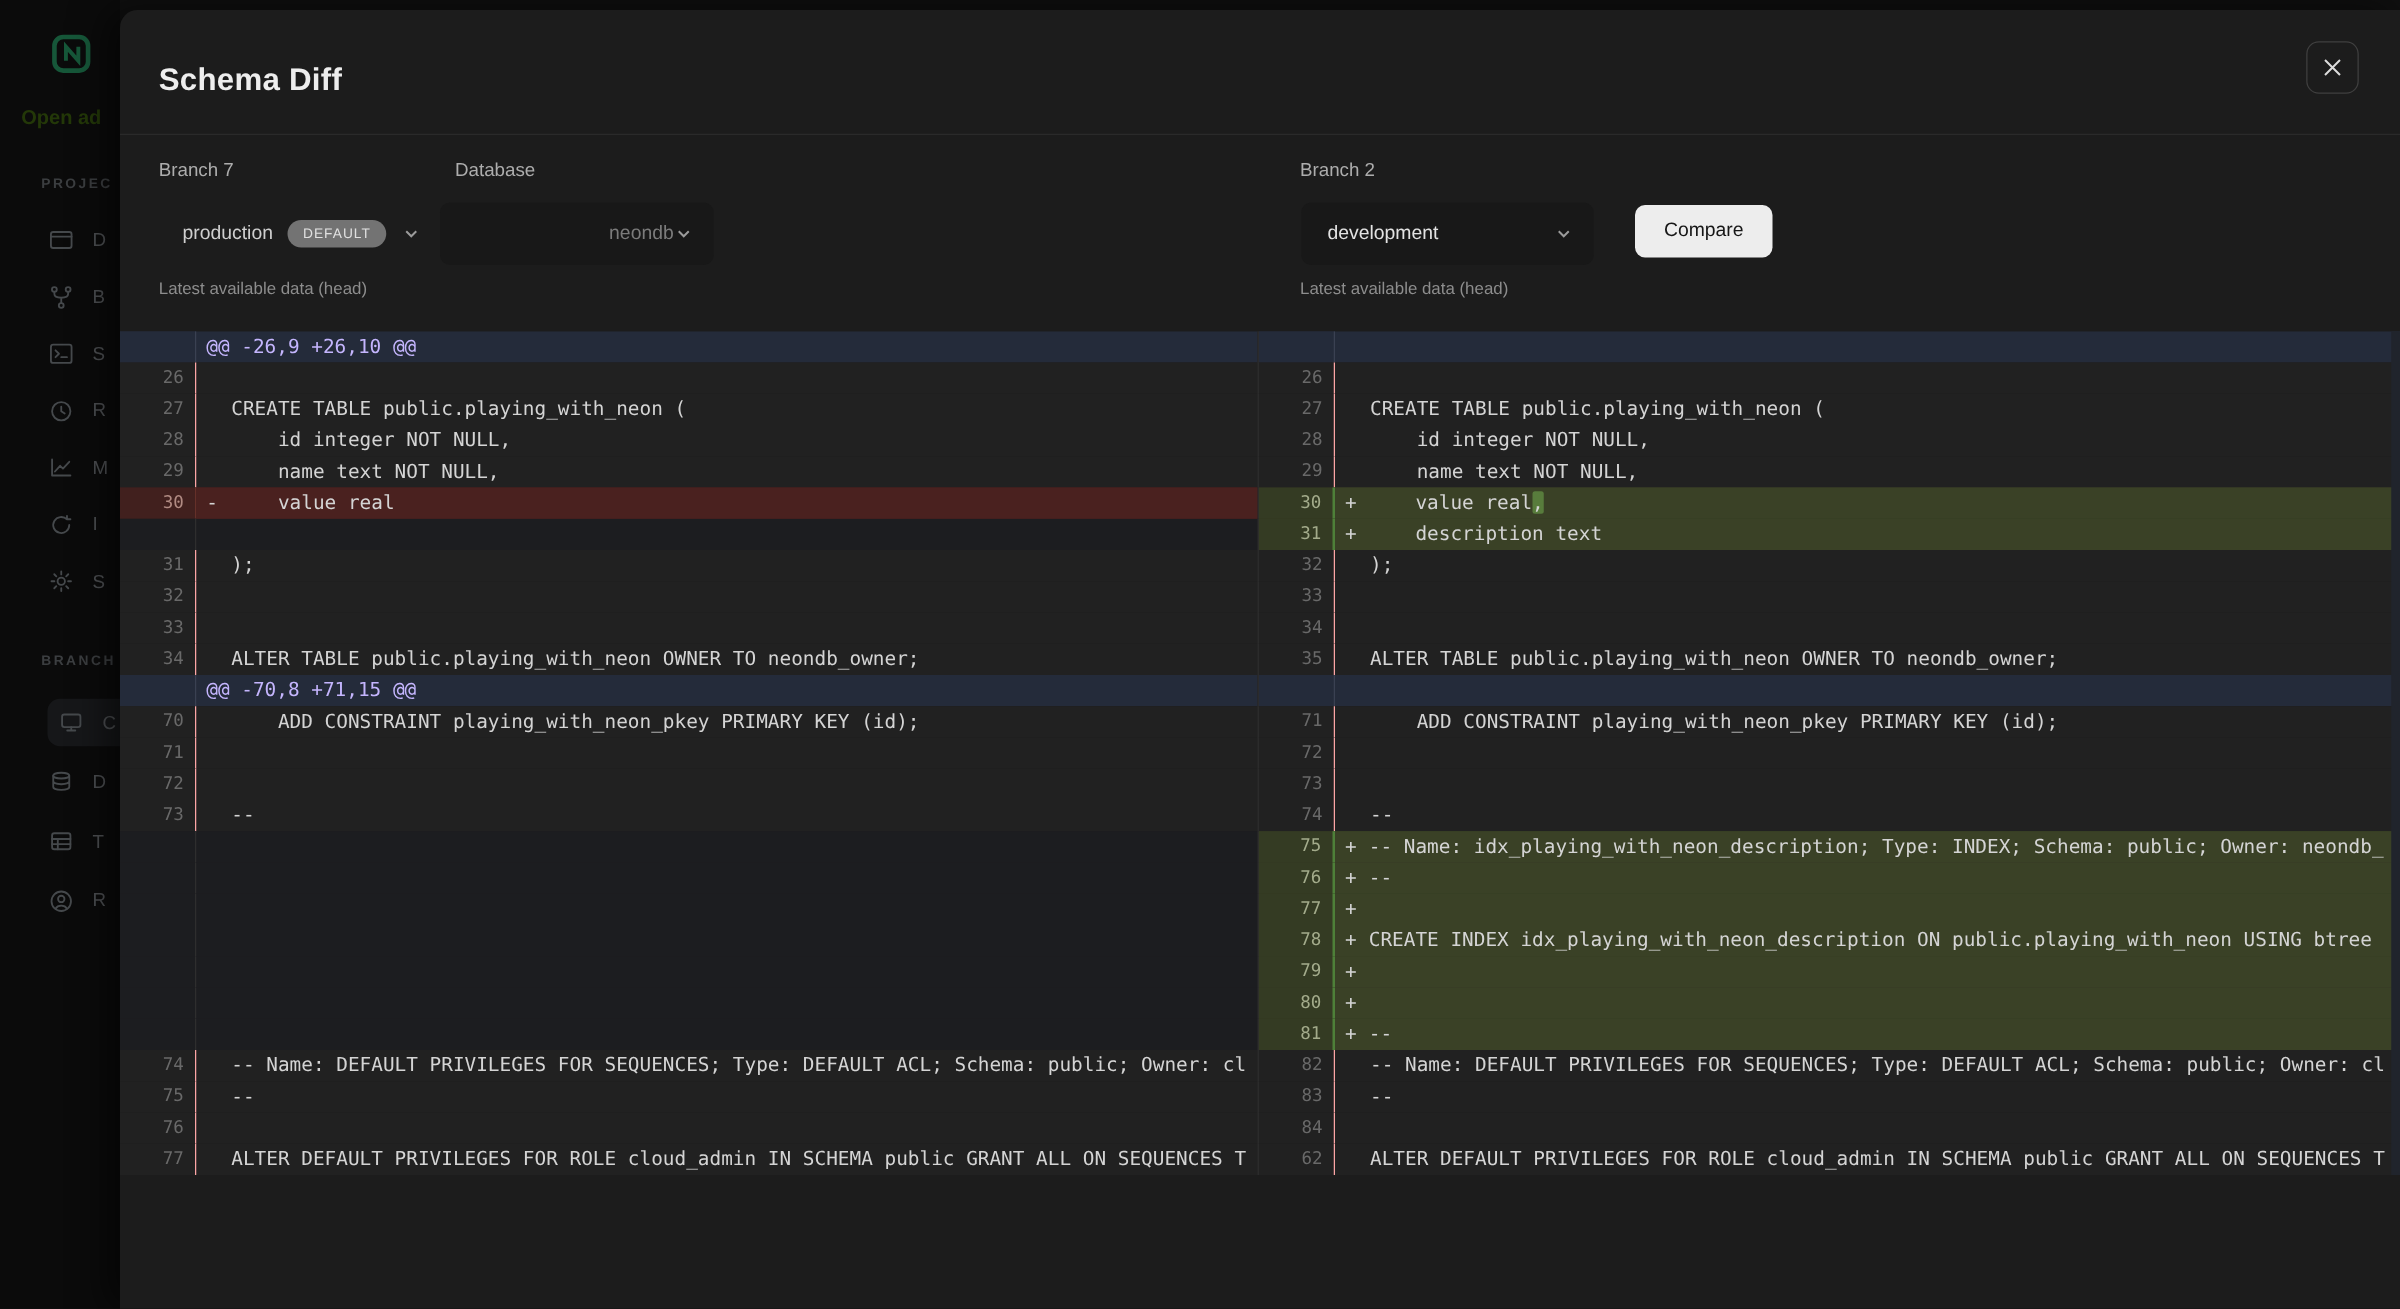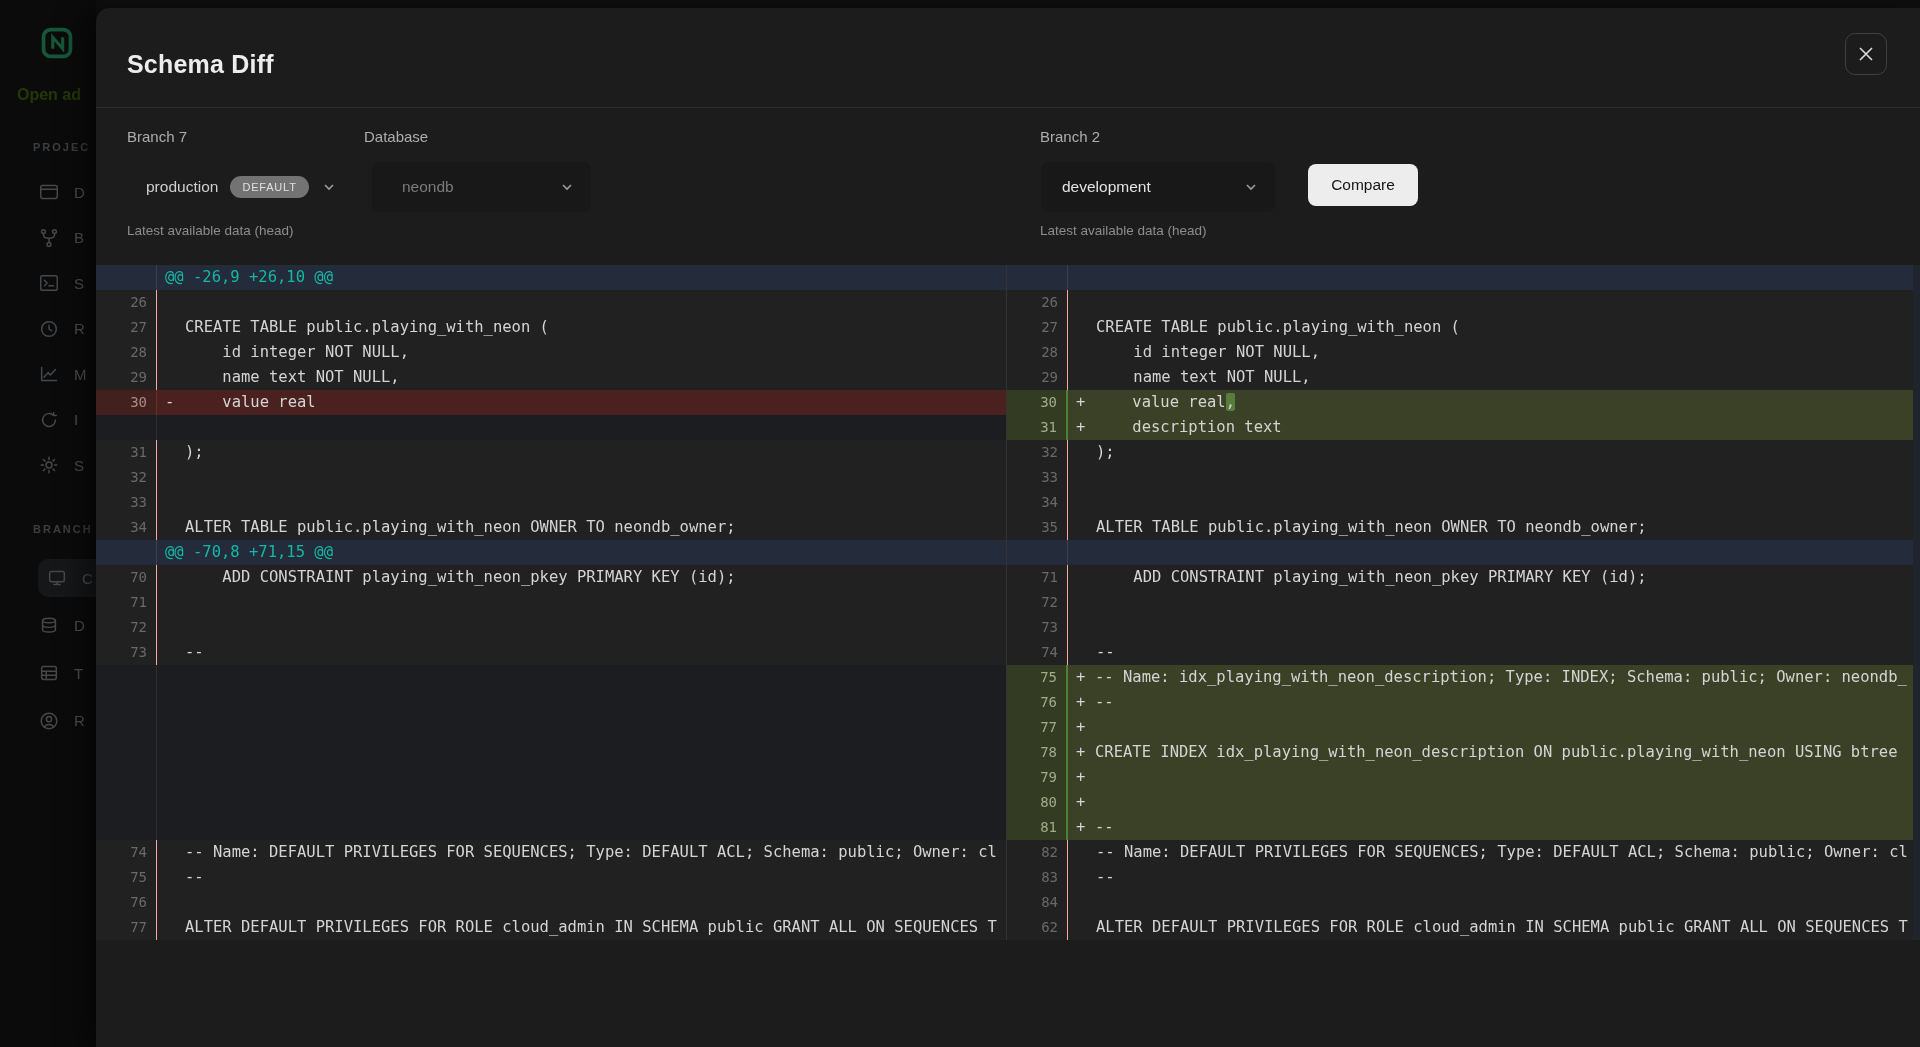--- a/index.html
+++ b/index.html
@@ -38,21 +38,21 @@
   .select-box { position:absolute; top:154px; height:50px; border-radius:8px;
                 display:flex; align-items:center; cursor:pointer; }
   .select-dark { background:#181818; }
   .sel-text { font-size:15.5px; }
   .chev { width:16px; height:16px; color:#9b9b9b; flex:none; }
 
   .b1-select { left:31px; width:226px; padding-left:19px; gap:12px; }
   .b1-select .sel-text { color:#cfcfcf; }
   .badge { background:#737373; color:#e0e0e0; font-size:11px; font-weight:normal;
            letter-spacing:.8px; border-radius:12px; padding:5px 12px; }
-  .db-select { left:276px; width:219px; padding:0 16px 0 30px; justify-content:space-between; }
+  .db-select { left:256px; width:219px; padding:0 16px 0 30px; justify-content:flex-end; }
   .db-select .sel-text { color:#7b7b7b; }
   .b2-select { left:945px; width:234px; padding:0 16px 0 21px; justify-content:space-between; }
   .b2-select .sel-text { color:#e3e3e3; }
   .compare-btn { position:absolute; left:1212px; top:156px; width:110px; height:42px;
                  background:#ededed; color:#161616; font-size:15.5px; font-weight:500;
                  border:none; border-radius:8px; cursor:pointer; font-family:"Liberation Sans",sans-serif; }
 
   
   .diff { position:absolute; left:0; top:257px; width:1824px; height:675px; display:flex; }
   .pane { height:100%; overflow:hidden; }
@@ -62,21 +62,21 @@
   .gut { flex:none; width:61px; text-align:right; padding-right:9px;
          font:14px/25px "DejaVu Sans Mono", monospace; color:#696969;
          border-right:1px solid #fca5a5; background:#212121; }
   .cont { flex:1; position:relative; overflow:hidden; white-space:pre;
           font:15.5px/25px "DejaVu Sans Mono", monospace; color:#d4d4d4; }
   .mark { position:absolute; left:8px; top:0; }
   .txt { display:inline-block; padding-left:28px; }
 
   .drow.hunk, .drow.hunkblank { background:#242b3a; }
   .drow.hunk .gut, .drow.hunkblank .gut { background:#242b3a; border-right-color:#3a4152; }
-  .drow.hunk .cont { color:#14b8a6;text-decoration:underline; }
+  .drow.hunk .cont { color:#c4b5fd;text-decoration:underline; }
   .drow.hunk .txt { padding-left:8px; }
 
   .drow.spacer { background:#1c1d20; }
   .drow.spacer .gut { background:#1c1d20; border-right-color:#2e2e2e; }
 
   .drow.del { background:#4a211f; }
   .drow.del .gut { background:#41201e; border-right-color:#653029; color:#b18b83; }
   .drow.del .cont { background:#4a211f; }
 
   .drow.add { background:#3a4126; }

